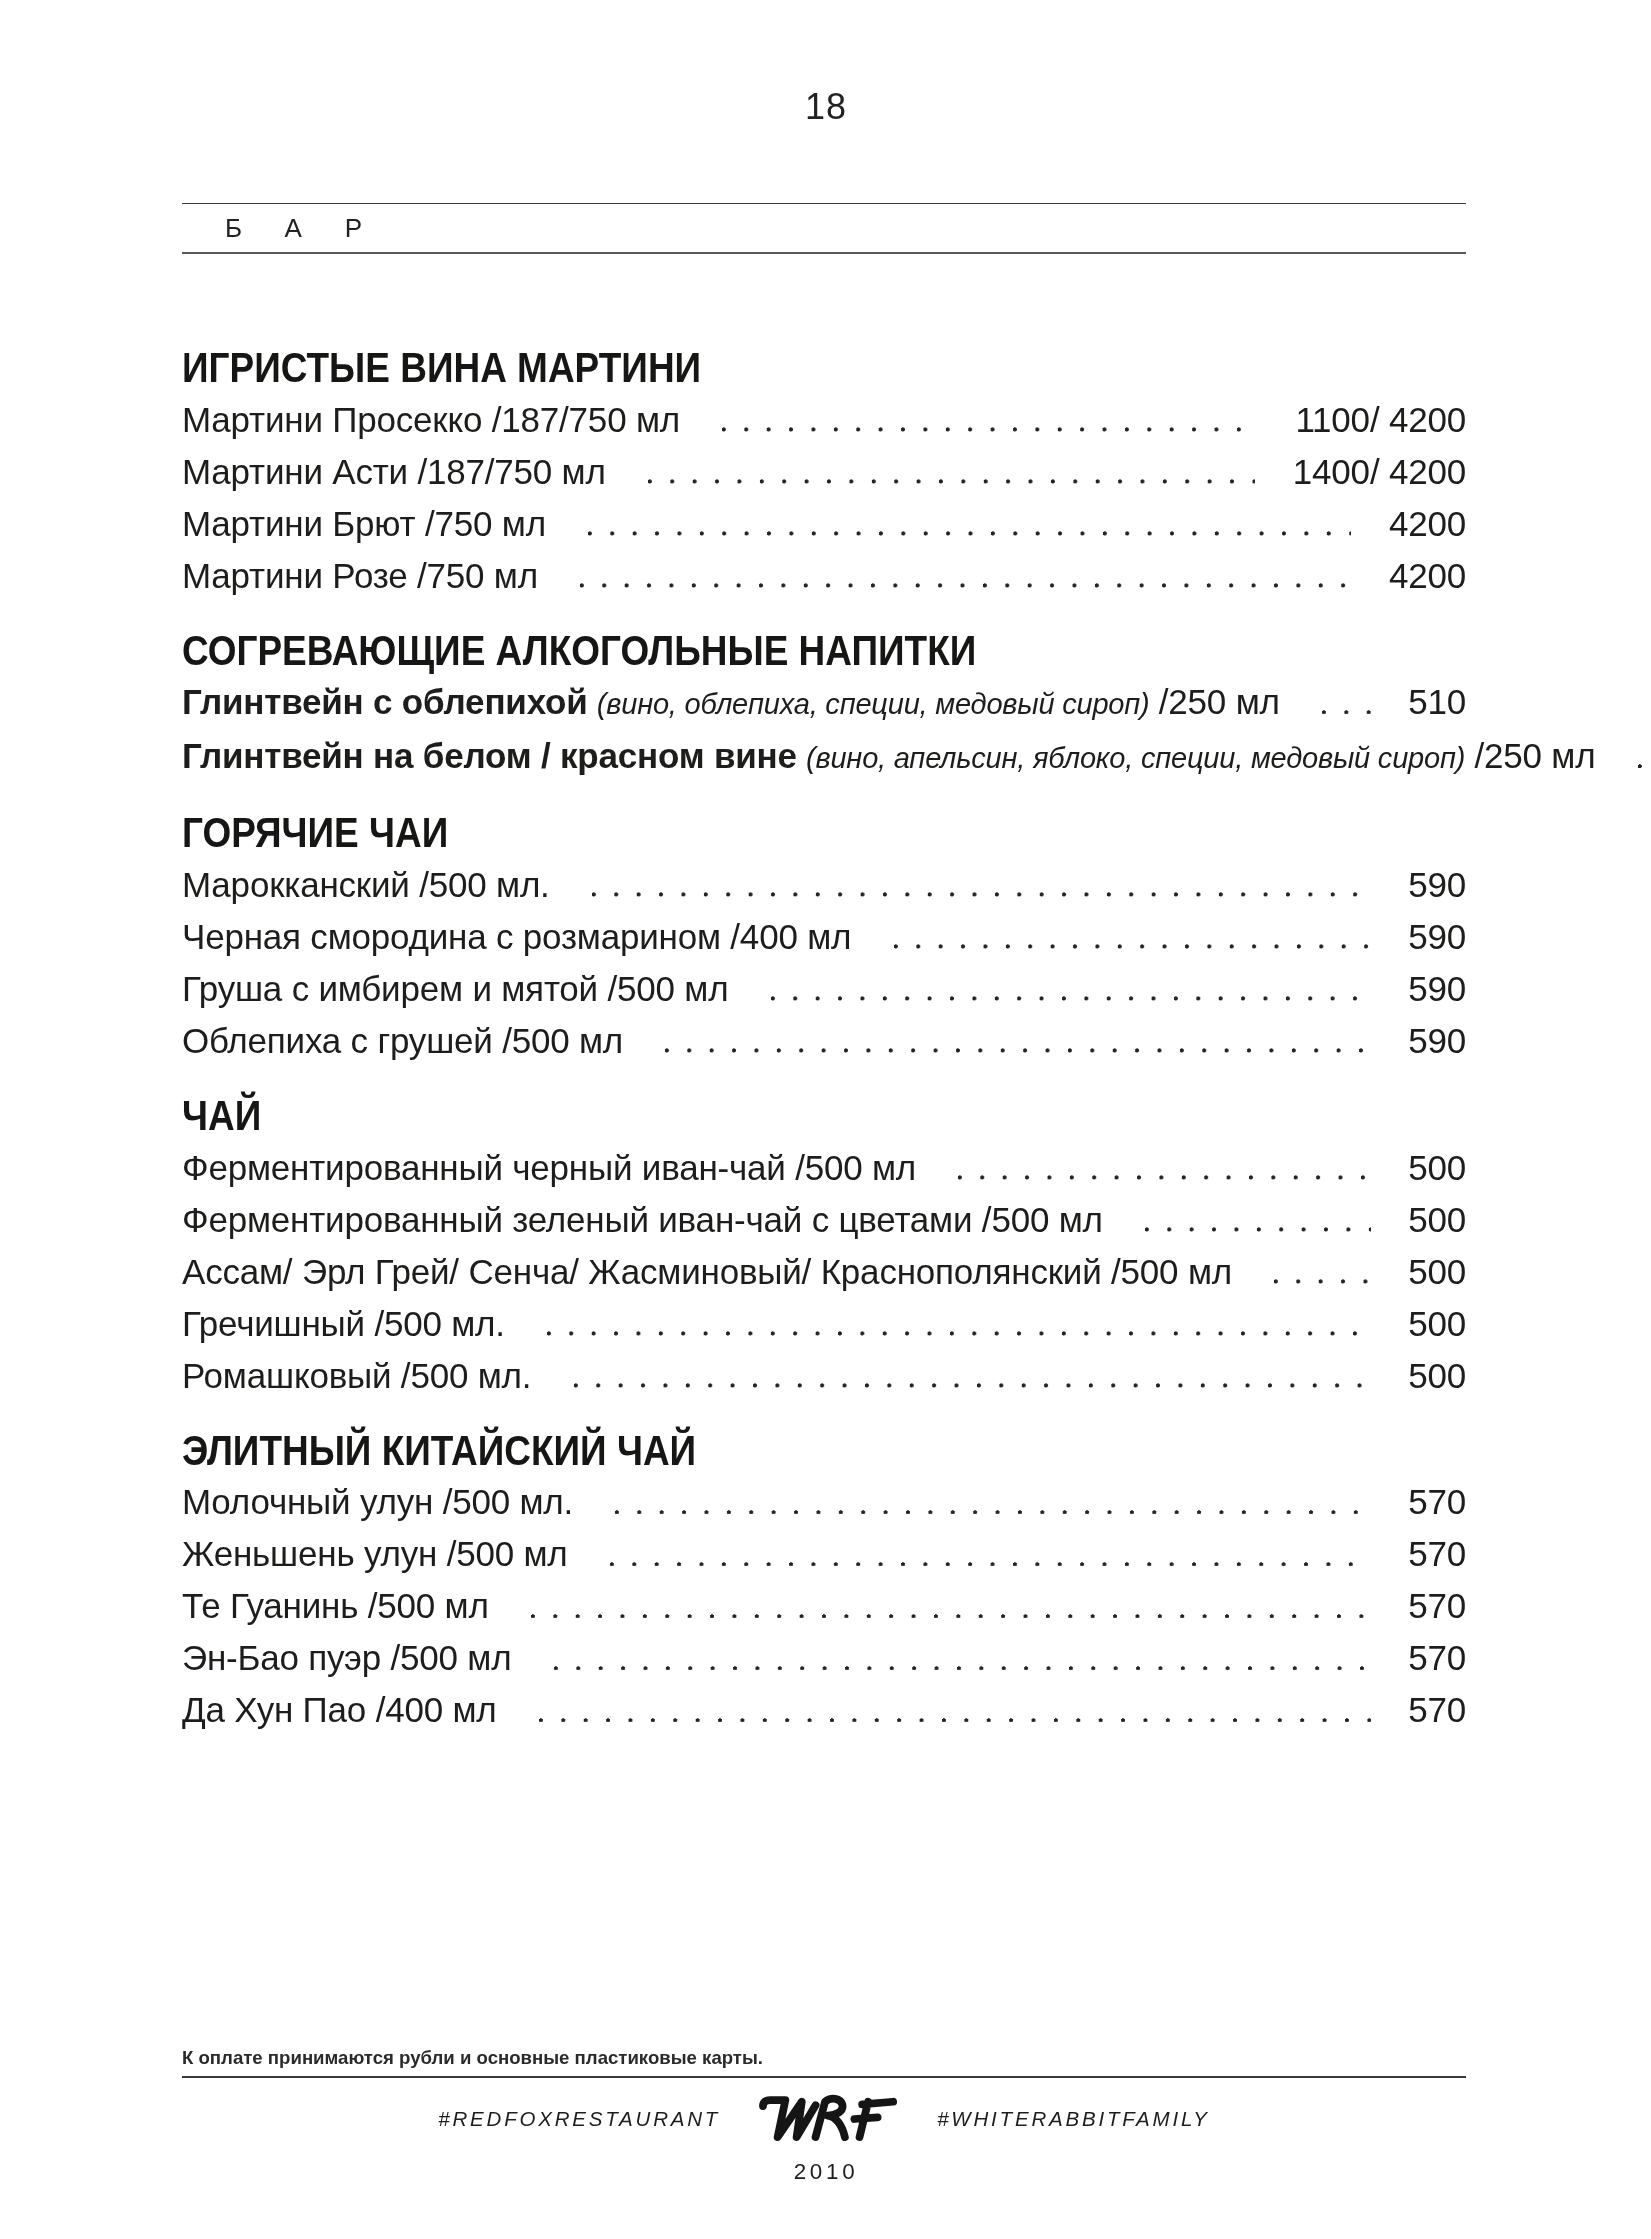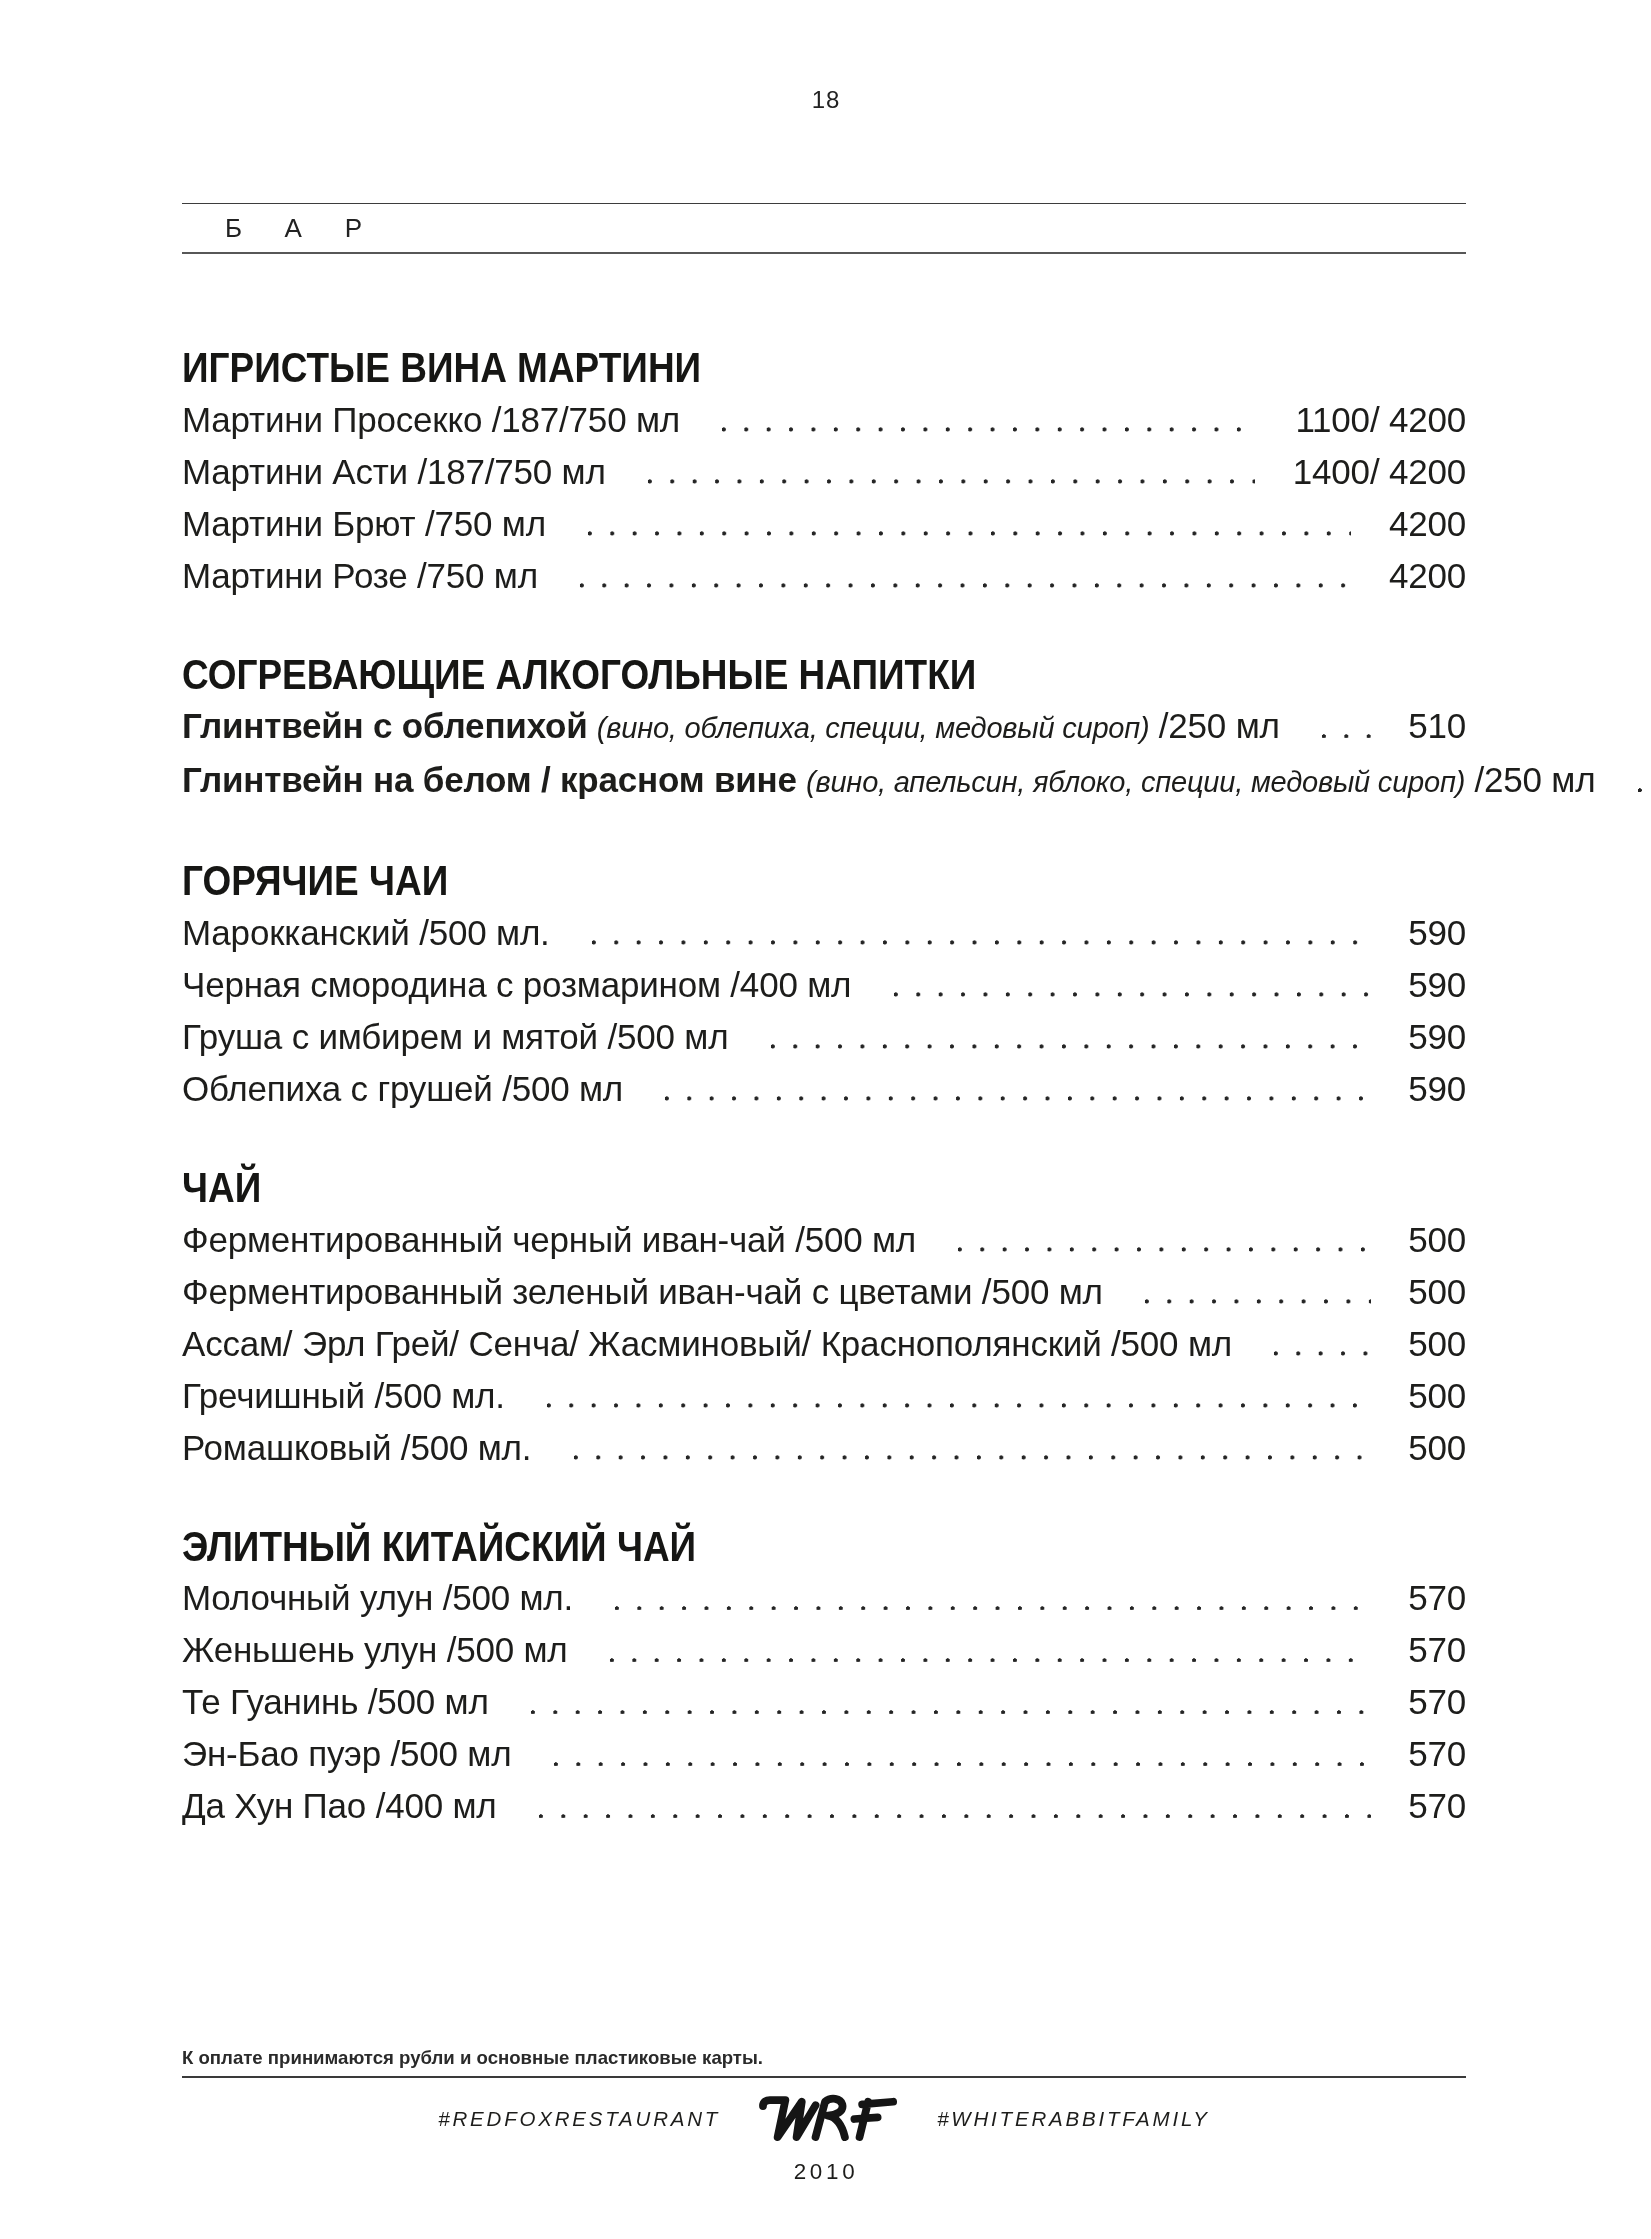--- a/index.html
+++ b/index.html
@@ -2,31 +2,31 @@
 <html style="font-size:15px"><head>
 <meta charset="utf-8">
 <style>
   html,body{margin:0;padding:0;background:#fff;}
   .page{
     position:relative;width:1652px;height:2239px;background:#ffffff;
     color:#1d1d1b;font-family:"Liberation Sans",sans-serif;overflow:hidden;
   }
   .page-number{
     position:absolute;top:86px;left:0;width:100%;text-align:center;
-    font-size:24px;letter-spacing:0.9px;color:#222;
+    font-size:36px;letter-spacing:0.9px;color:#222;
   }
   .bar-header{
     position:absolute;top:203px;left:182px;right:186px;height:48px;
     border-top:1.9px solid #3d3d3d;border-bottom:2.8px solid #575757;
     display:flex;align-items:center;justify-content:flex-start;
     font-size:26px;letter-spacing:43px;padding-left:43px;box-sizing:content-box;
     color:#222;
   }
   .content{position:absolute;top:347px;left:182px;right:186px;}
-  .section + .section{margin-top:52px;}
+  .section + .section{margin-top:28px;}
   .section-title{
     margin:0 0 4.7px 0;font-size:42px;font-weight:700;line-height:1;
     transform:scaleX(0.88);transform-origin:left center;white-space:nowrap;
     letter-spacing:0;color:#161614;
   }
   .row{
     display:flex;align-items:baseline;line-height:52px;font-size:35px;
     letter-spacing:-0.2px;white-space:nowrap;color:#1d1d1b;gap:32px;
   }
   .name{flex:0 1 auto;}

